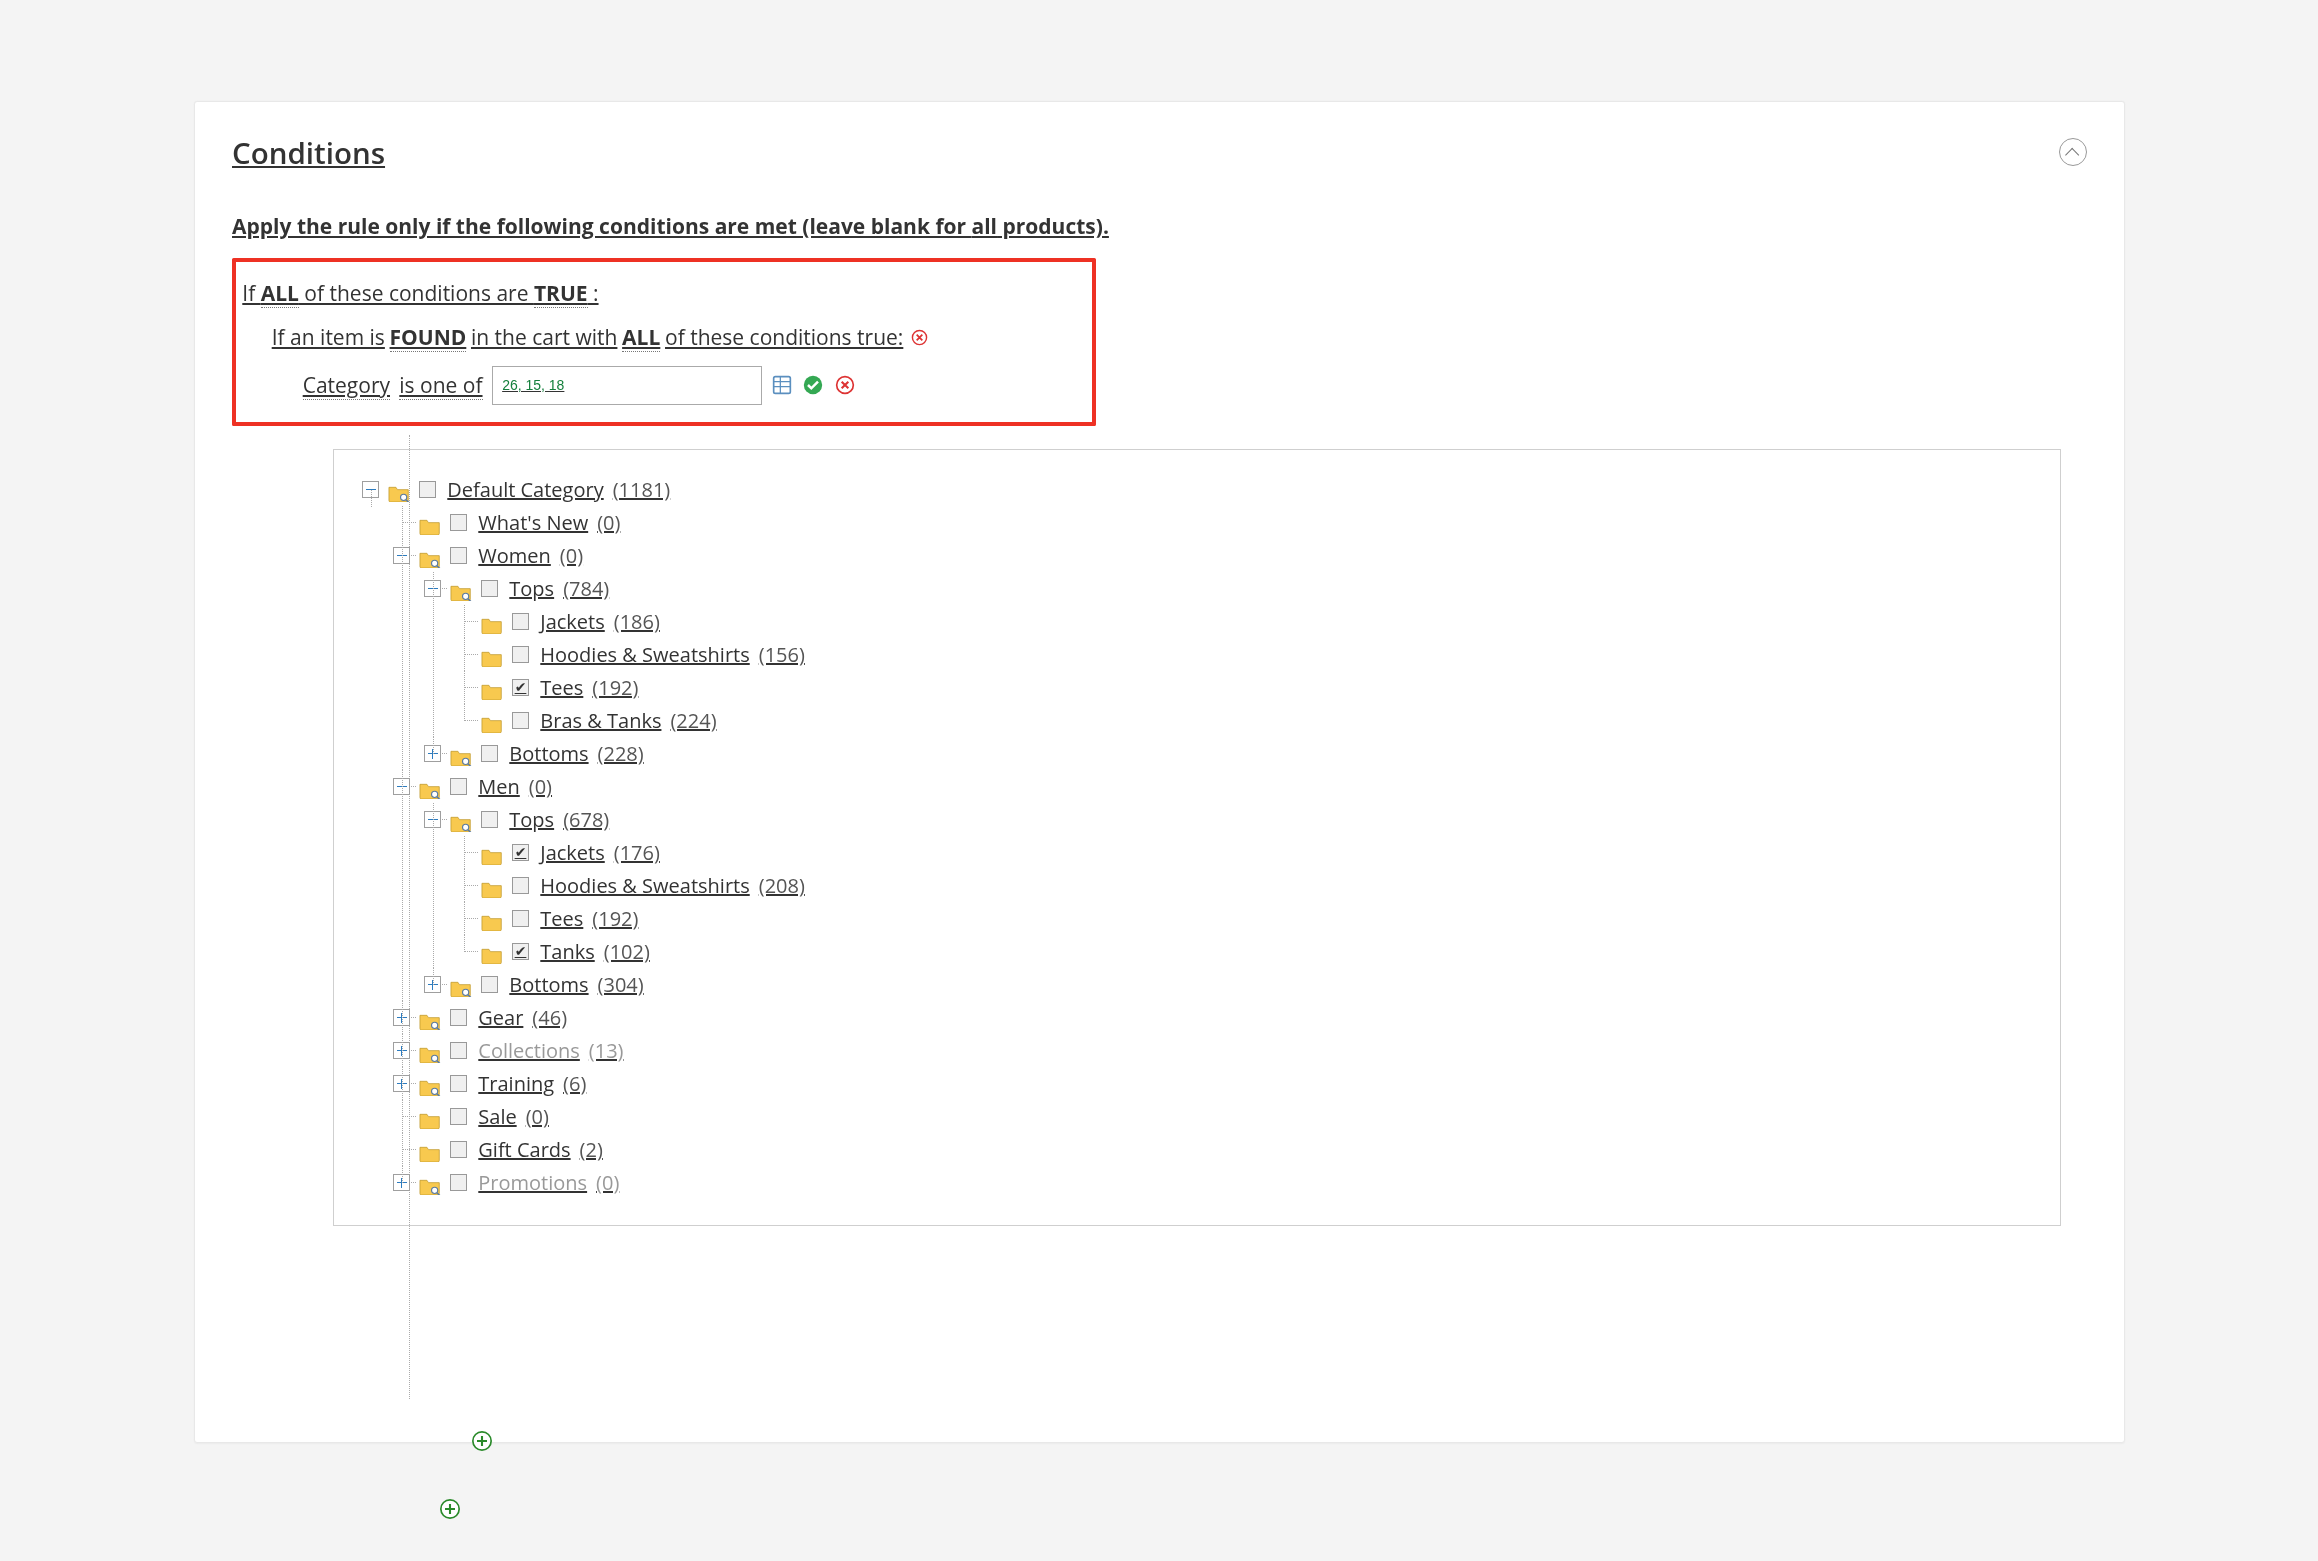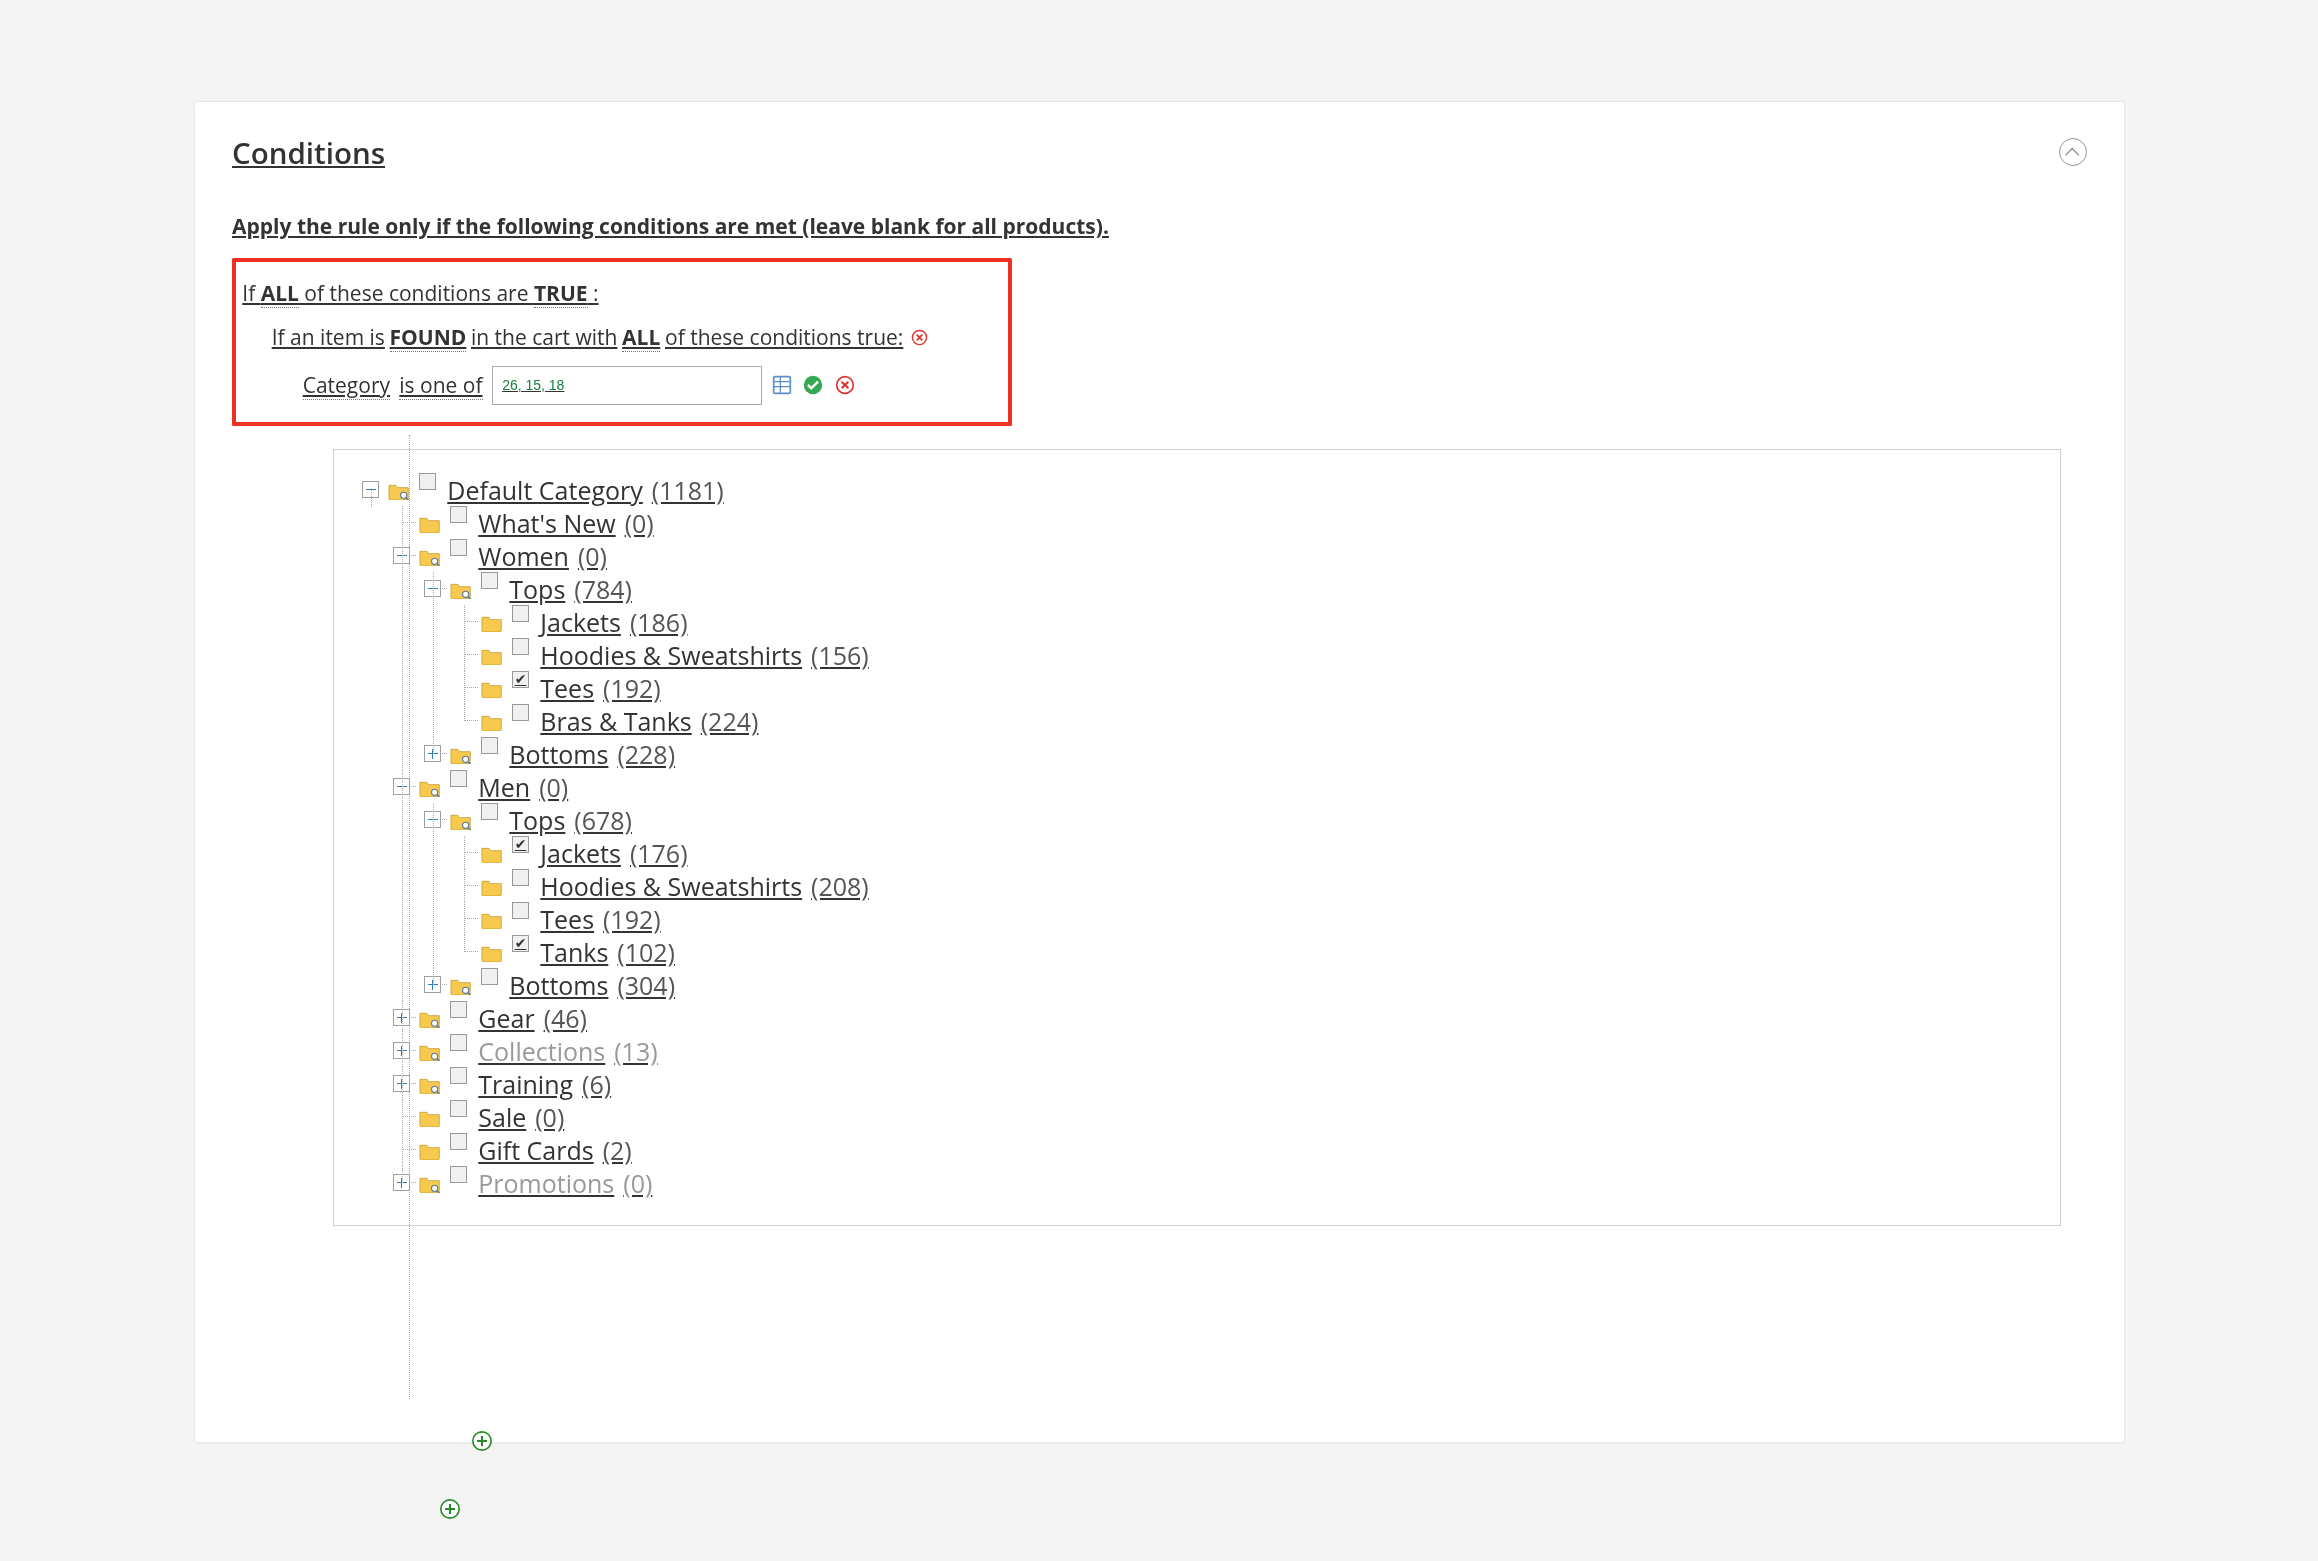--- a/index.html
+++ b/index.html
@@ -57,21 +57,21 @@
     font-size: 21px;
     font-weight: 700;
     color: #333;
     margin-bottom: 18.6px;
   }
   .conditions-block {
     border: 4.7px solid #ee3124;
     border-radius: 1.6px;
     padding: 7.8px 4.7px 11px 4.7px;
     margin-bottom: 23px;
-    width: 780px;
+    width: 864px;
   }
   .cond-line1 {
     font-size: 21px;
     color: #333;
     padding: 9.3px 1.6px 7.8px 1.6px;
   }
   .cond-line1 .kw,
   .cond-line2 .kw {
     font-weight: 700;
     border-bottom: 0.8px dotted #777;
@@ -126,23 +126,24 @@
     min-height: 768px;
   }
   .tree, .tree ul { list-style: none; margin: 0; padding: 0; }
   .tree li {
     position: relative;
     padding-left: 31px;
     margin: 0;
   }
   .tree li > .node {
     display: flex;
+    align-items: center;
     gap: 9px;
     height: 33px;
-    font-size: 25px;
+    font-size: 20px;
     color: #333;
   }
   .tree li.muted > .node .label,
   .tree li.muted > .node .count { color: #999; }
   .tree li::before {
     content: '';
     position: absolute;
     left: 14px;
     top: 16.3px;
     width: 14px;

